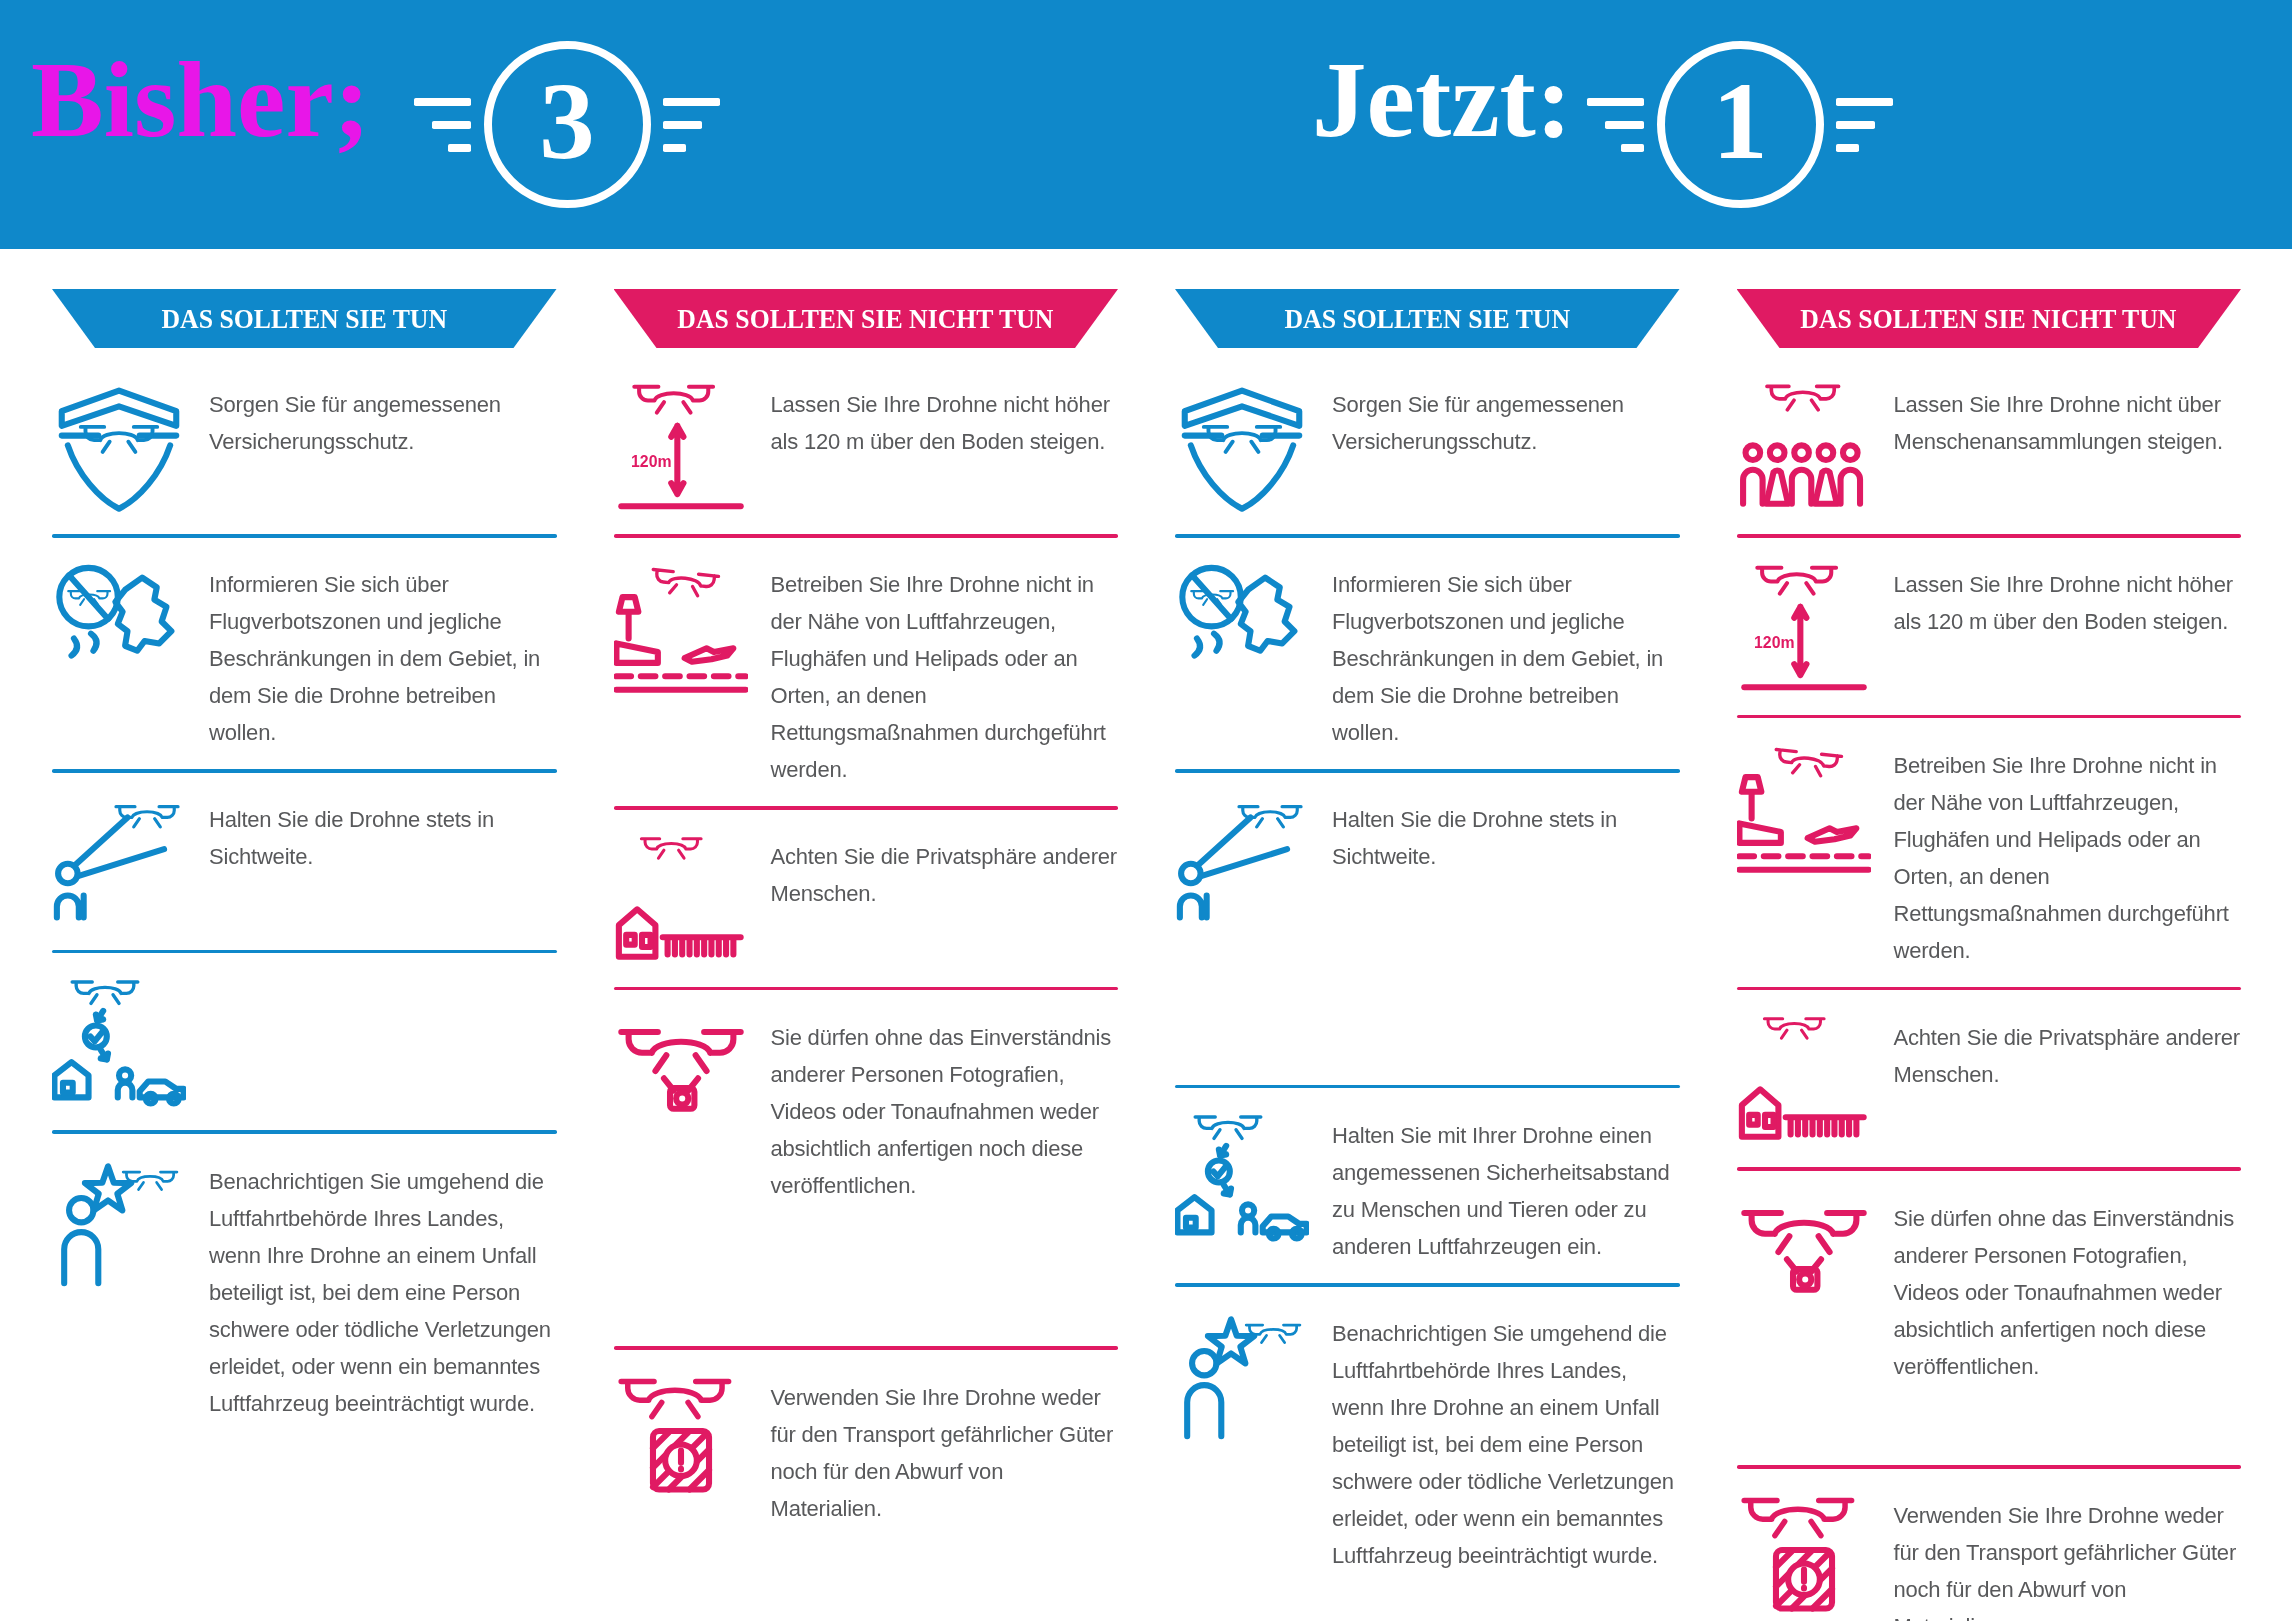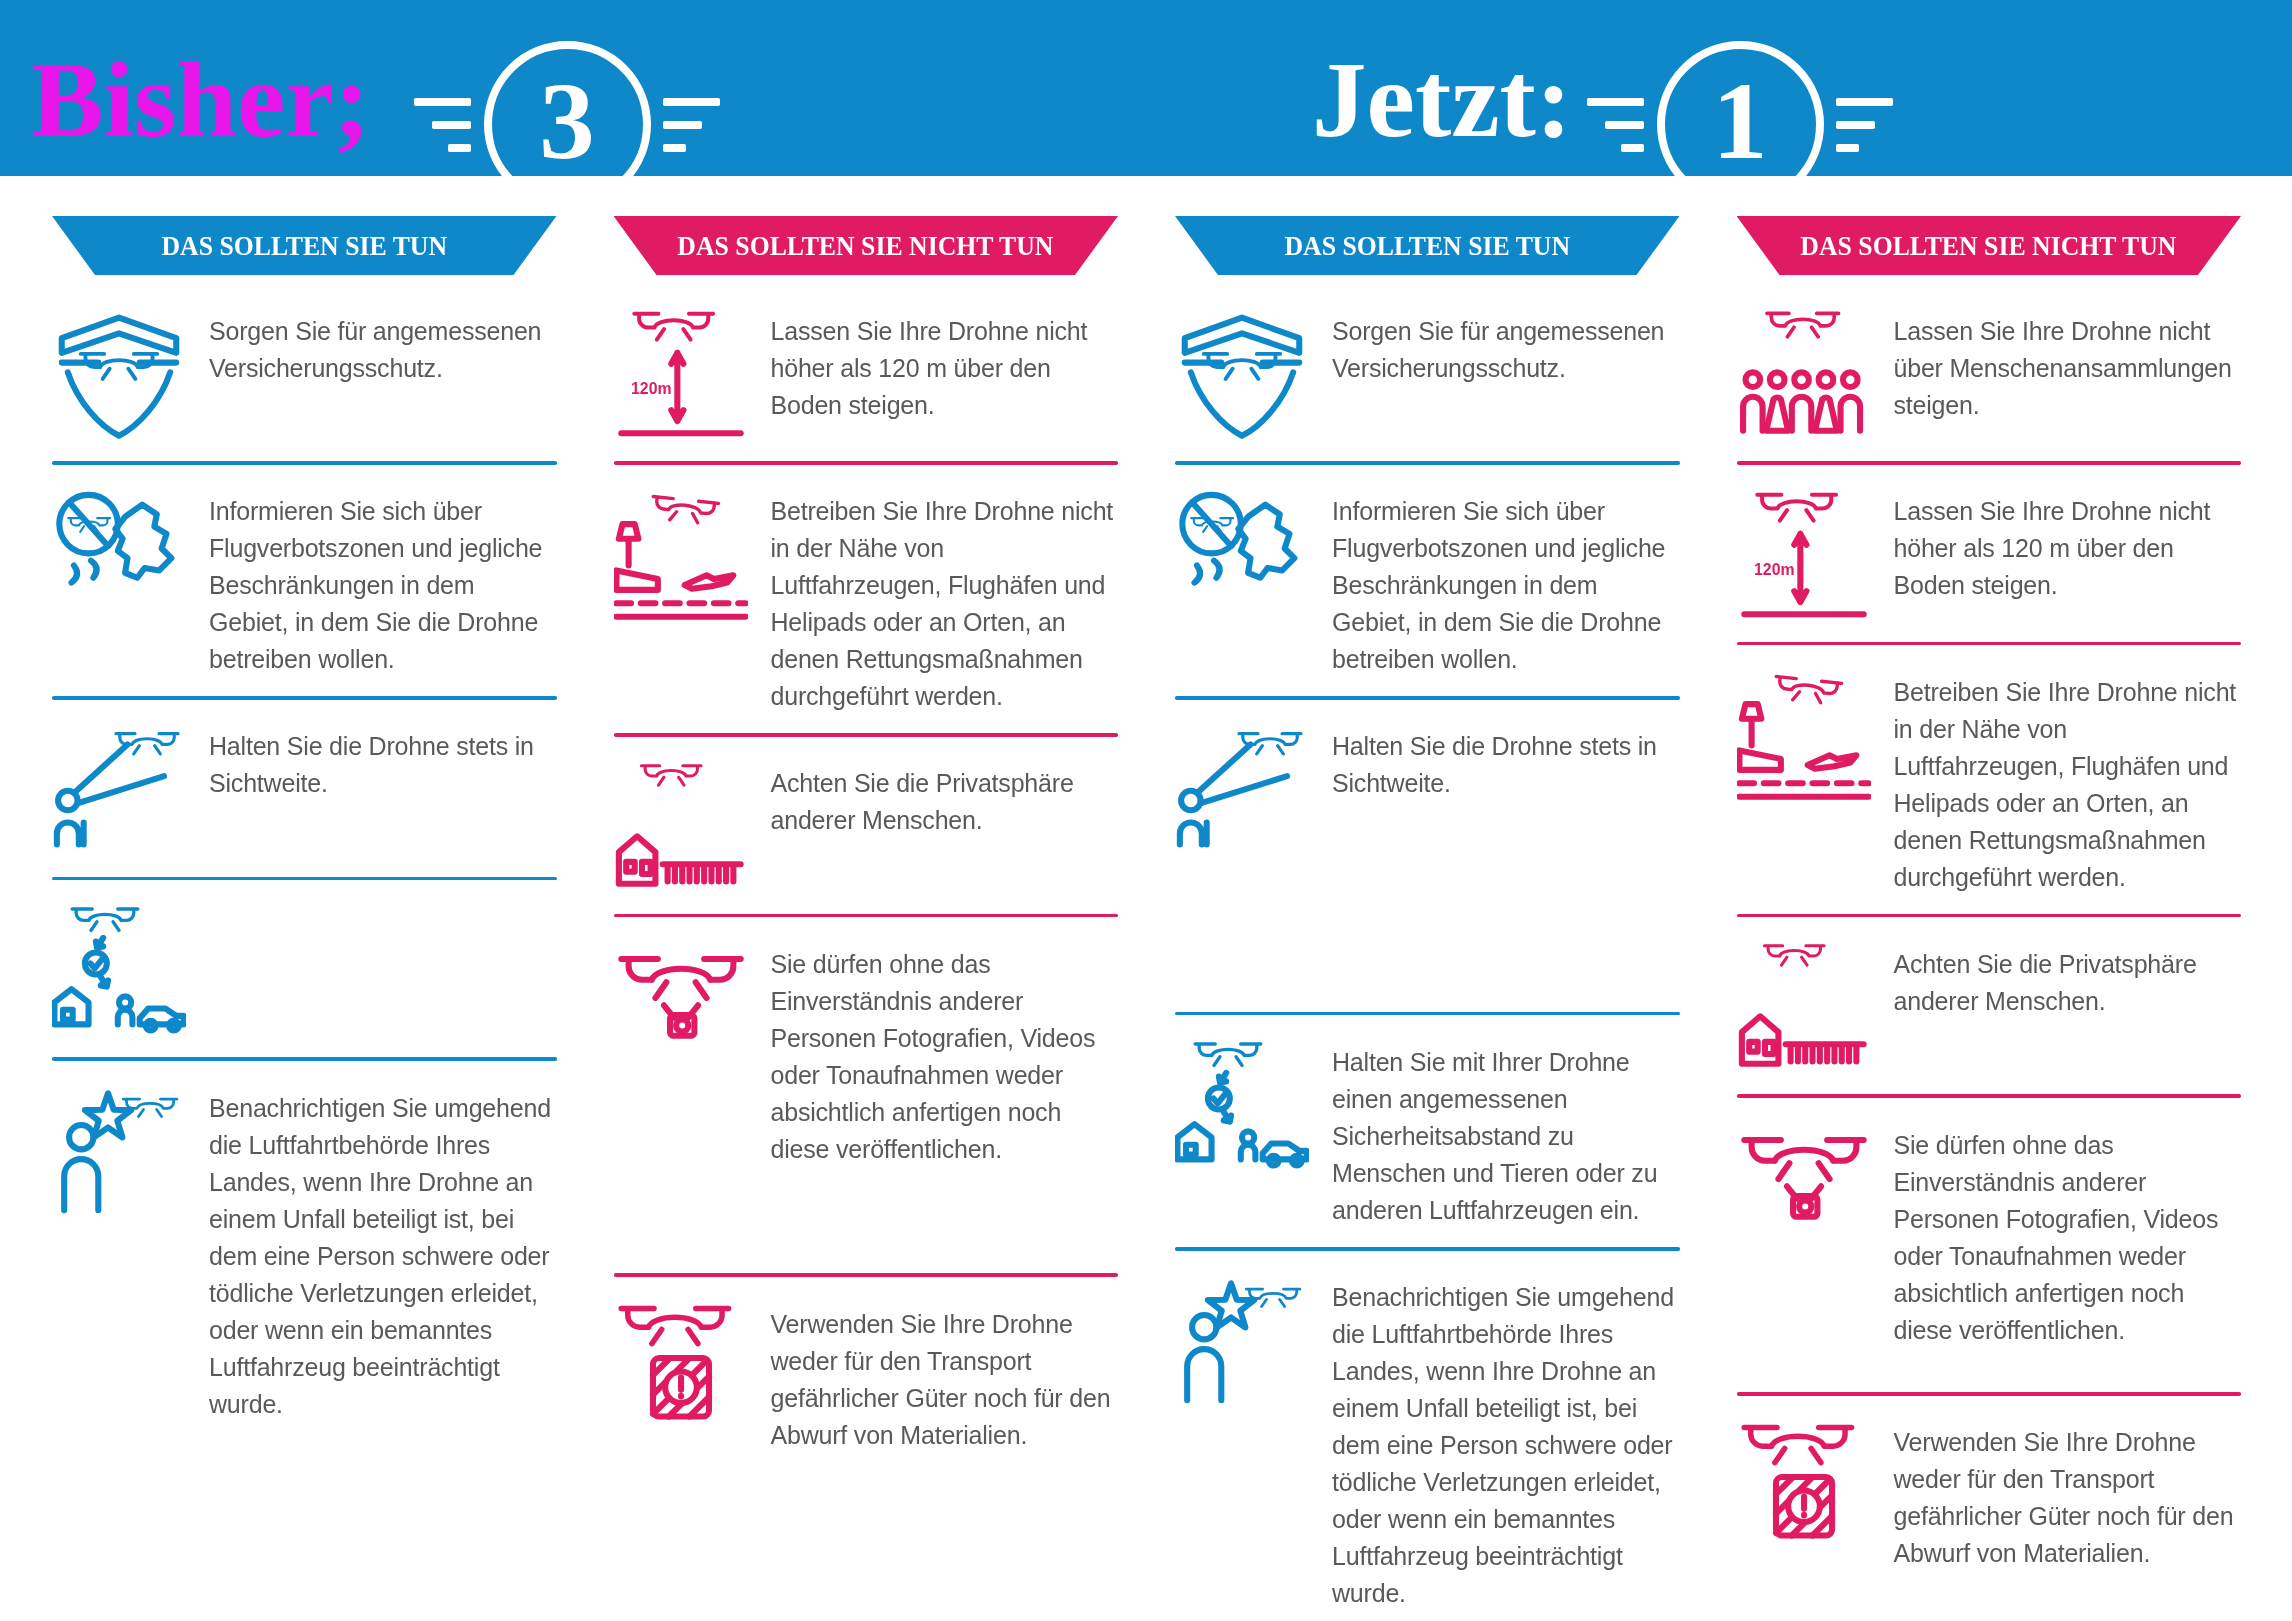--- a/index.html
+++ b/index.html
@@ -2,21 +2,21 @@
 <html style="font-size:14.3px"><head>
 <meta charset="utf-8">
 <style>
   html,body { margin:0; padding:0; background:#fff; }
   .page {
     position:relative; width:2293px; height:1621px; overflow:hidden;
     font-family:"Liberation Sans", sans-serif; background:#fff;
   }
 
   
-  .topband { display:flex; height:176px; background:var(--band,#0f88ca); }
+  .topband { display:flex; height:249px; background:var(--band,#0f88ca); }
   .half { position:relative; width:1146px; height:100%; }
   .era-label {
     position:absolute; top:12.5px; font-family:"Liberation Serif", serif;
     font-weight:bold; font-size:109px; line-height:1.6; white-space:nowrap;
   }
   .half.before .era-label { left:31px; color:var(--magenta,#e816e8); }
   .half.now    .era-label { left:166px; color:#ffffff; }
   .winged { position:absolute; top:41px; display:flex; align-items:center; }
   .half.before .winged { left:414px; }
   .half.now    .winged { left:441px; }
@@ -49,21 +49,21 @@
     letter-spacing:0px; transform:scaleX(0.92); white-space:nowrap;
   }
   .items { padding-top:34px; }
   .row { }
   .item { display:flex; gap:23px; align-items:flex-start; }
   .icon { flex:0 0 134px; width:134px; }
   .icon svg { width:134px; height:auto; display:block; }
   .col.do   .icon { color:var(--blue,#0f88ca); }
   .col.dont .icon { color:var(--pink,#e01a63); }
   .text {
-    margin:3.6px 0 0 0; font-size:25px; line-height:37px;
+    margin:3.6px 0 0 0; font-size:22px; line-height:37px;
     color:var(--grey,#58595b); letter-spacing:-0.2px;
   }
   .sep { height:3.6px; margin:18px 0 25px 0; border-radius:1.8px; }
   .col.do   .sep { background:var(--blue,#0f88ca); }
   .col.dont .sep { background:var(--pink,#e01a63); }
 
   
   .columns > .col:nth-child(2) .row:nth-child(4) .item { min-height:313px; }
   .columns > .col:nth-child(2) .row:nth-child(5) .item { min-height:215px; }
   .columns > .col:nth-child(2) .row:nth-child(6) { margin-top:36px; }

